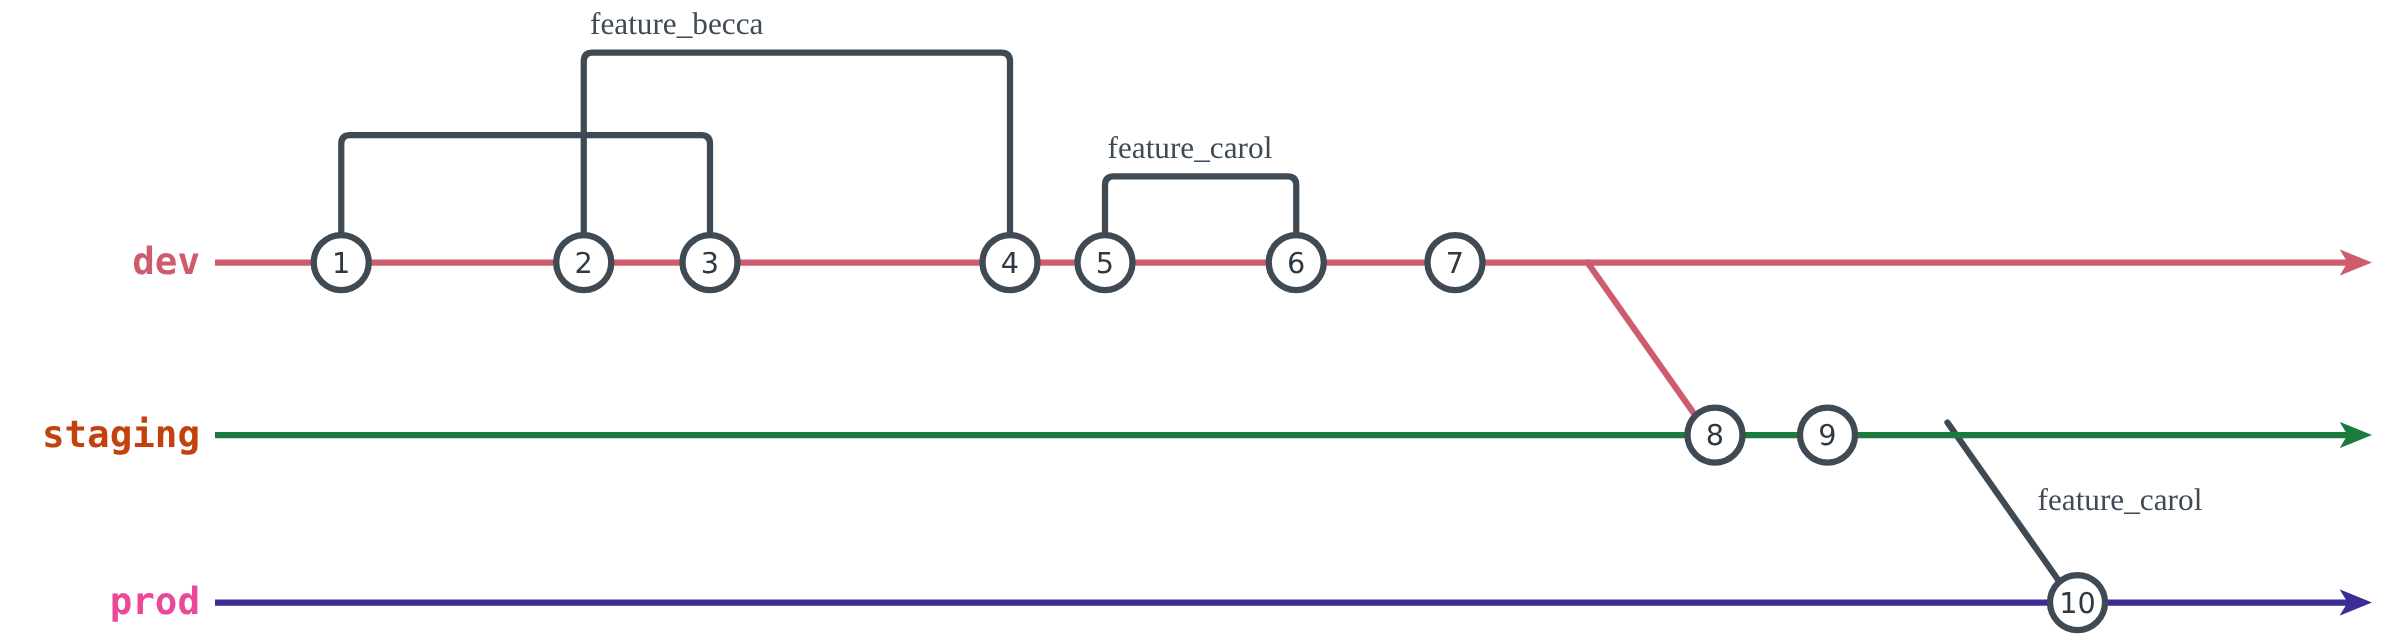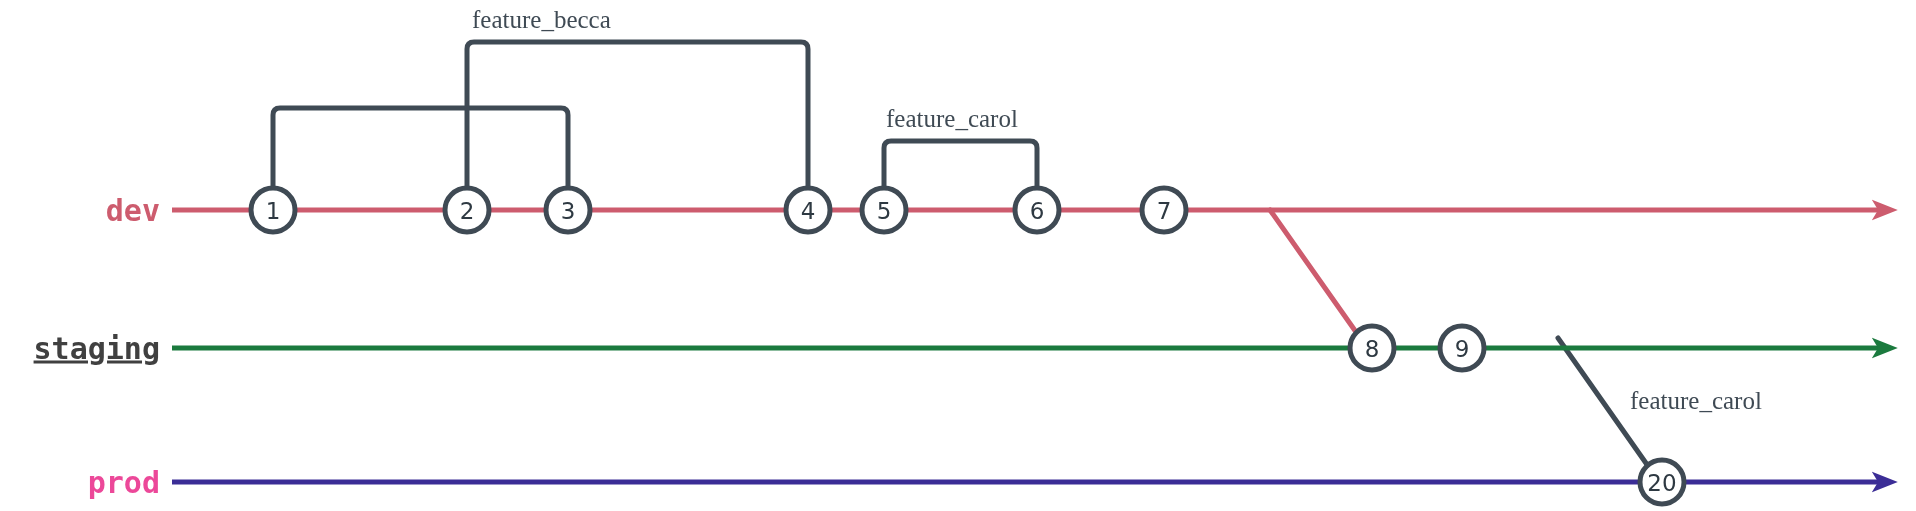--- a/index.html
+++ b/index.html
@@ -55,20 +55,20 @@
     </svg>
 <div class="cnum" style="left: 273px; top: 211px;">1</div>
     <div class="cnum" style="left: 467px; top: 211px;">2</div>
     <div class="cnum" style="left: 568px; top: 211px;">3</div>
     <div class="cnum" style="left: 808px; top: 211px;">4</div>
     <div class="cnum" style="left: 884px; top: 211px;">5</div>
     <div class="cnum" style="left: 1037px; top: 211px;">6</div>
     <div class="cnum" style="left: 1164px; top: 211px;">7</div>
     <div class="cnum" style="left: 1372px; top: 349px;">8</div>
     <div class="cnum" style="left: 1462px; top: 349px;">9</div>
-    <div class="cnum" style="left: 1662px; top: 483px;">20</div>
+    <div class="cnum" style="left: 1662px; top: 483px;">10</div>
     <div class="lbl branch-label" style="left: 160px; top: 210px; color: rgb(205, 92, 110);">dev</div>
-    <div class="lbl branch-label" style="left: 160px; top: 348px; color: #404040; text-decoration: underline;">staging</div>
+    <div class="lbl branch-label" style="left: 160px; top: 348px; color: #c2410c;">staging</div>
     <div class="lbl branch-label" style="left: 160px; top: 482px; color: #ec4899;">prod</div>
     <div class="lbl feat-label" style="left: 472px; top: 34px;">feature_becca</div>
     <div class="lbl feat-label" style="left: 886px; top: 133px;">feature_carol</div>
     <div class="lbl feat-label" style="left: 1630px; top: 415px;">feature_carol</div>
   </div>
 
 </body></html>

